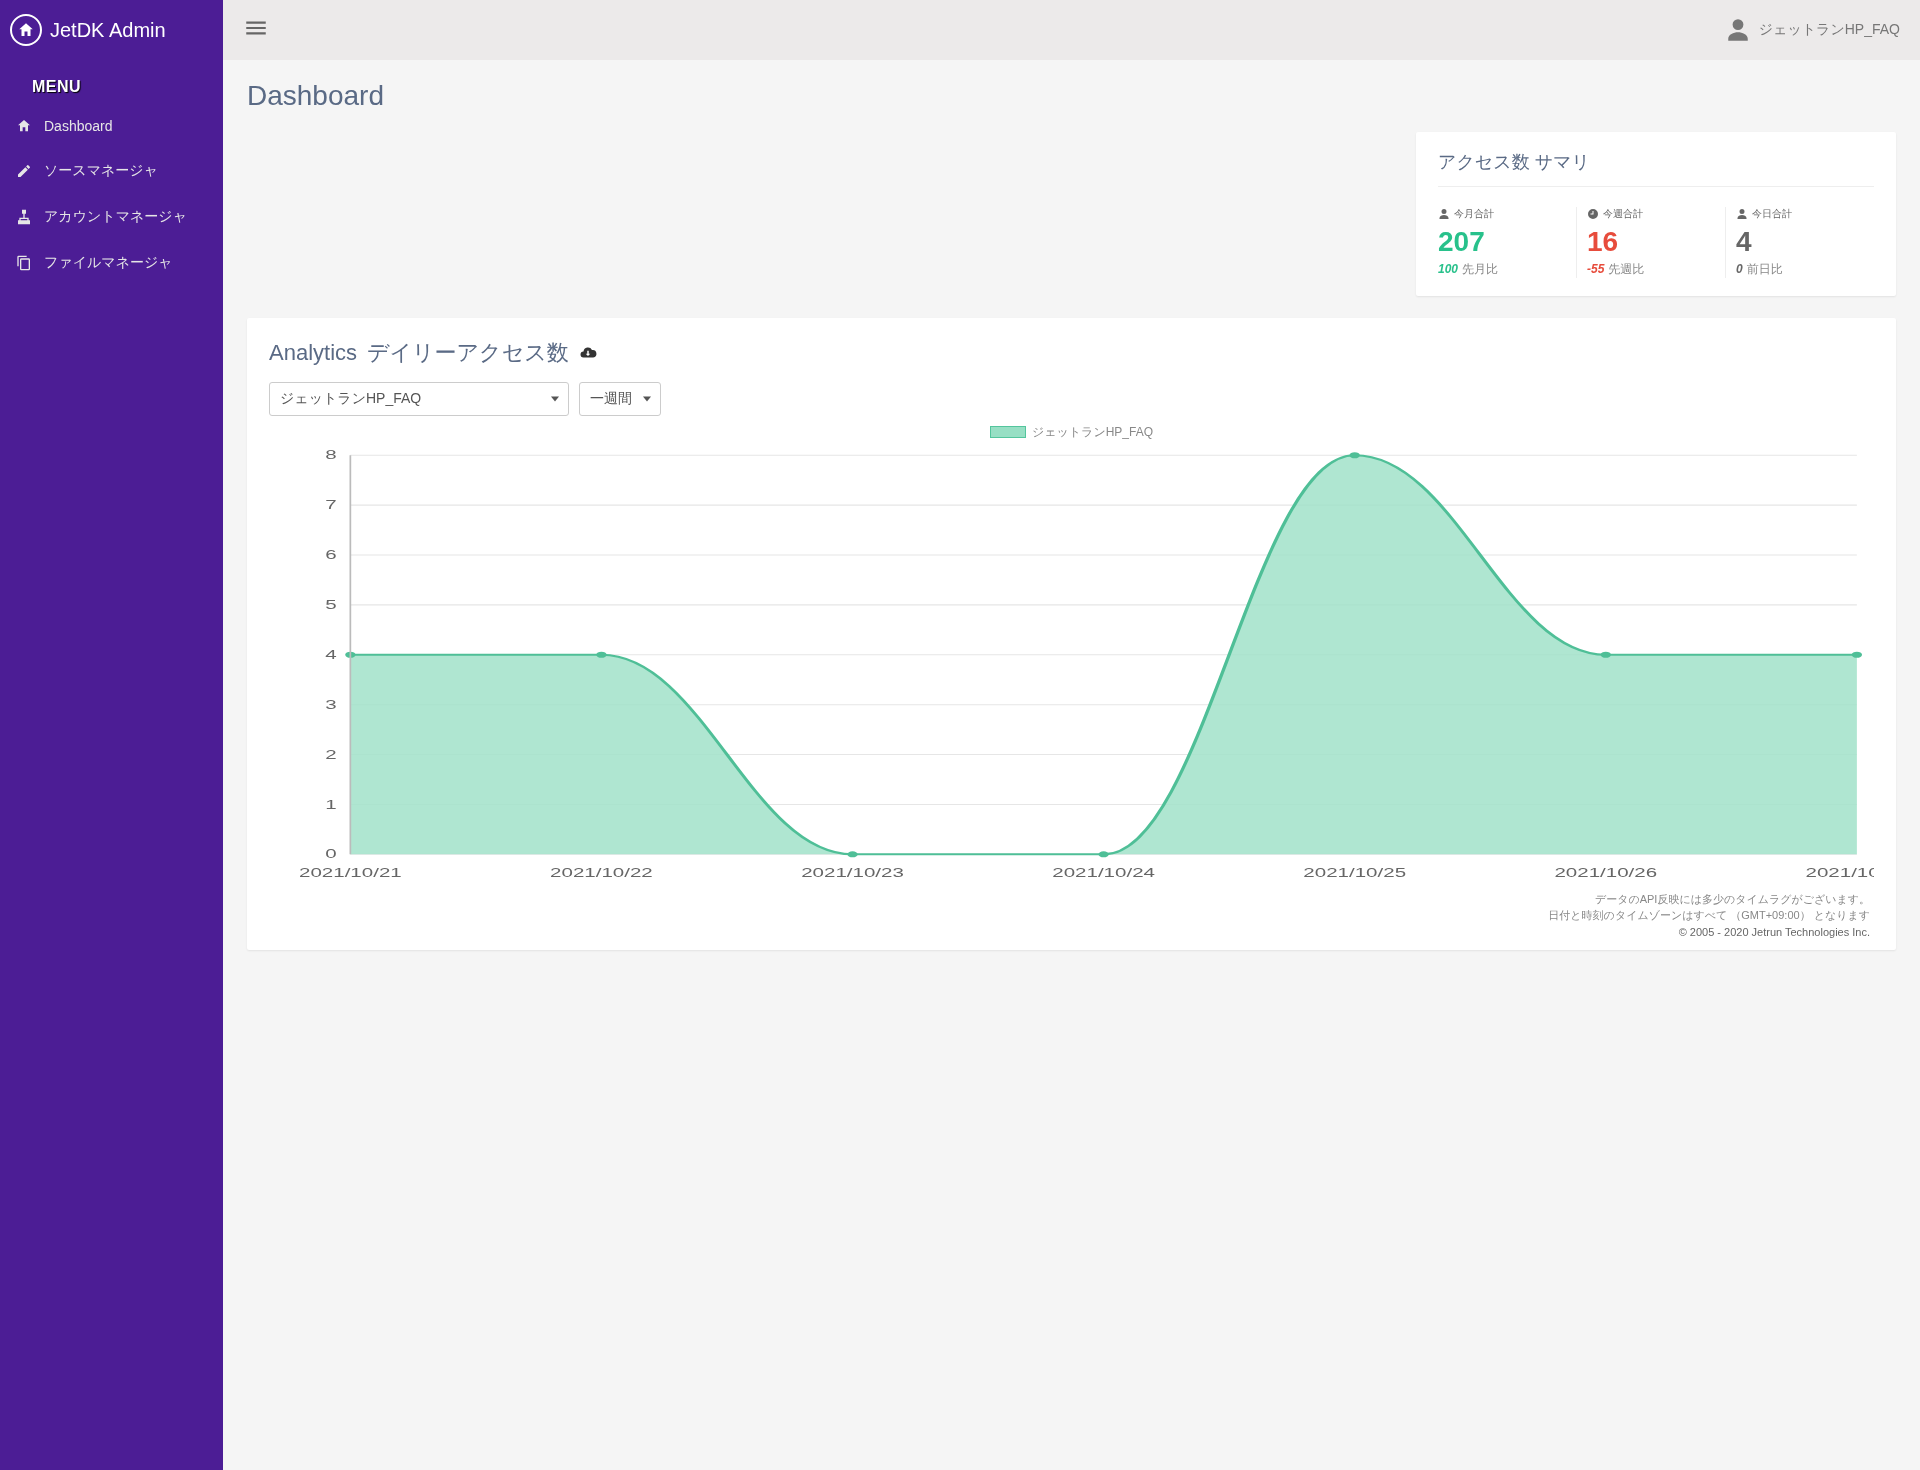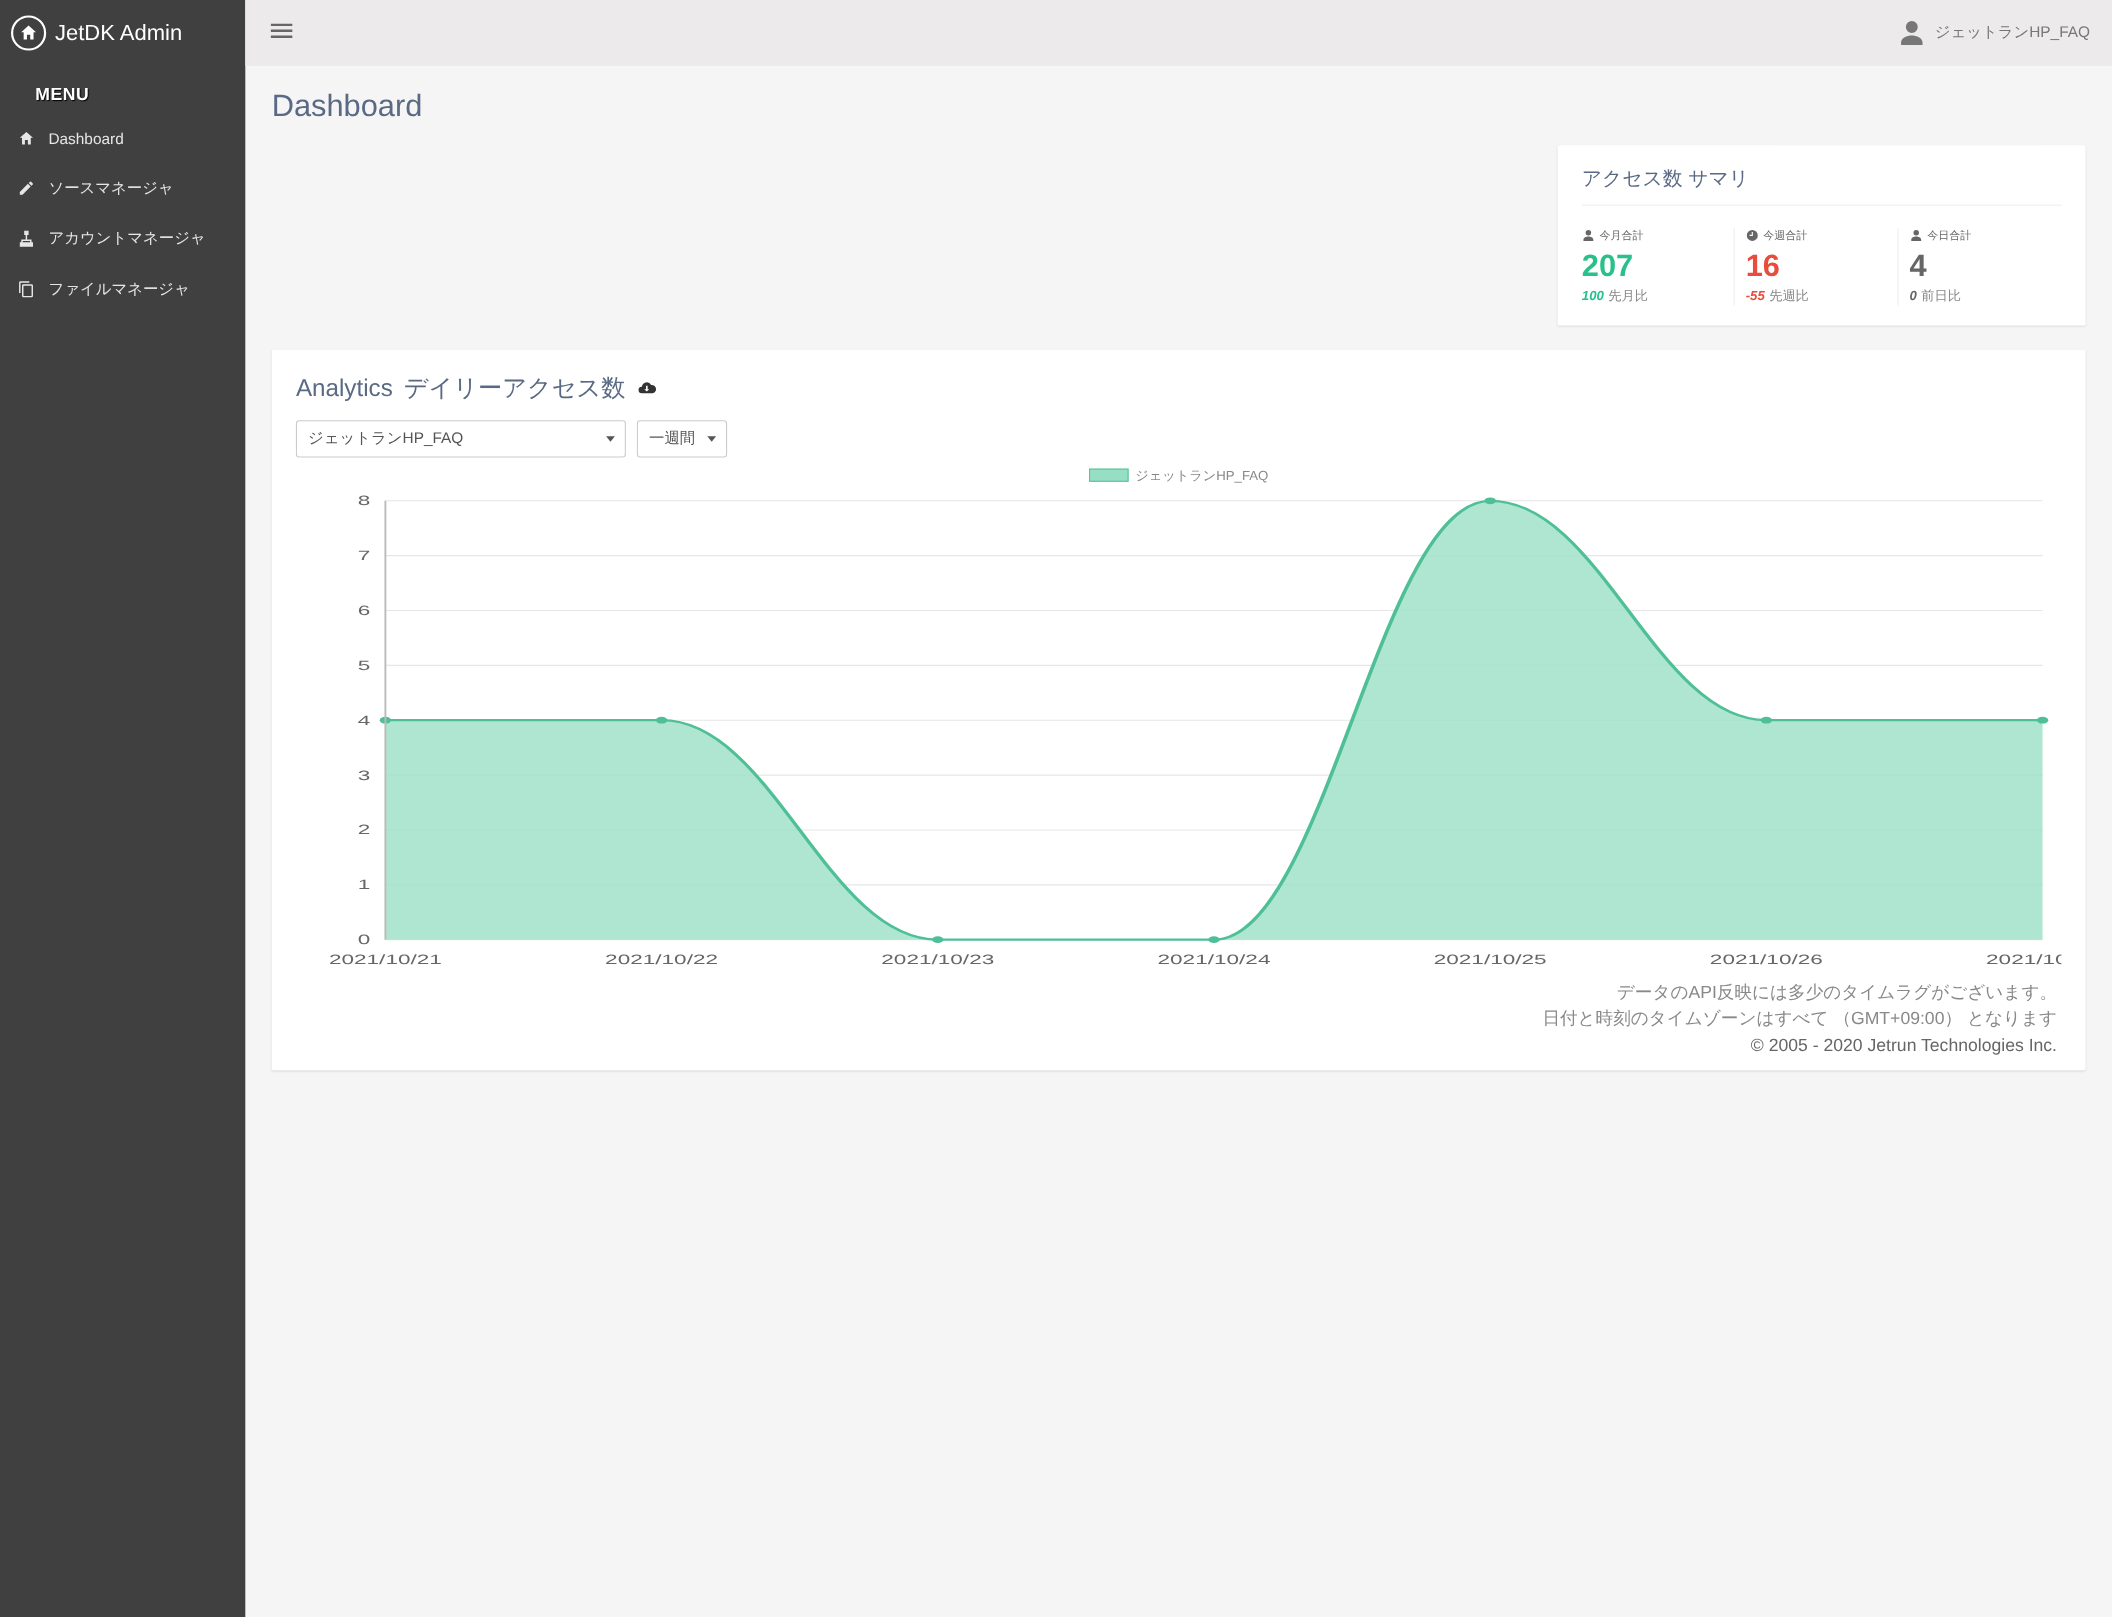--- a/index.html
+++ b/index.html
@@ -1,21 +1,21 @@
 <!DOCTYPE html>
 <html><head>
 <meta charset="utf-8">
 <style>
 * { margin: 0; padding: 0; box-sizing: border-box; }
 body { font-family: -apple-system, "Helvetica Neue", Arial, "Hiragino Kaku Gothic ProN", "Yu Gothic", sans-serif; background: #f5f5f5; color: #333; }
 
 .layout { display: flex; min-height: 100vh; }
 
 
-.sidebar { width: 223px; background: #404040; color: #fff; flex-shrink: 0; }
+.sidebar { width: 223px; background: #4c1d95; color: #fff; flex-shrink: 0; }
 .brand { display: flex; align-items: center; gap: 8px; padding: 14px 12px 14px 10px; font-size: 20px; font-weight: 500; }
 .brand-icon { width: 32px; height: 32px; border: 2px solid #fff; border-radius: 50%; display: flex; align-items: center; justify-content: center; }
 .brand-icon svg { width: 18px; height: 18px; fill: #fff; }
 .menu-title { font-size: 16px; font-weight: bold; padding: 18px 32px 8px; letter-spacing: 0.5px; text-shadow: 1px 1px 1px #000; }
 .nav-item { display: flex; align-items: center; gap: 12px; padding: 14px 16px; font-size: 14px; color: #e6e6e6; cursor: pointer; }
 .nav-item svg { width: 16px; height: 16px; fill: currentColor; flex-shrink: 0; }
 
 
 .main { flex: 1; display: flex; flex-direction: column; }
 
@@ -66,21 +66,21 @@
 .legend-swatch { width: 36px; height: 12px; background: #97dfc4; border: 1px solid #54c59d; }
 
 .chart-wrap { position: relative; height: 440px; padding-left: 30px; }
 svg.chart { width: 100%; height: 100%; }
 .axis-label { font-size: 12px; fill: #666; }
 .grid-line { stroke: #e6e6e6; stroke-width: 1; }
 .area { fill: #a1e2c9; fill-opacity: 0.85; }
 .line { fill: none; stroke: #4fbf97; stroke-width: 2; }
 .pt { fill: #4fbf97; }
 
-.foot-notes { text-align: right; font-size: 16px; color: #888; line-height: 1.5; margin-top: 6px; padding-right: 4px; }
+.foot-notes { text-align: right; font-size: 11px; color: #888; line-height: 1.5; margin-top: 6px; padding-right: 4px; }
 .foot-notes div:last-child { color: #666; }
 </style>
 </head>
 <body>
 
 <div class="layout">
   <aside class="sidebar">
     <div class="brand">
       <span class="brand-icon">
         <svg viewBox="0 0 24 24">

